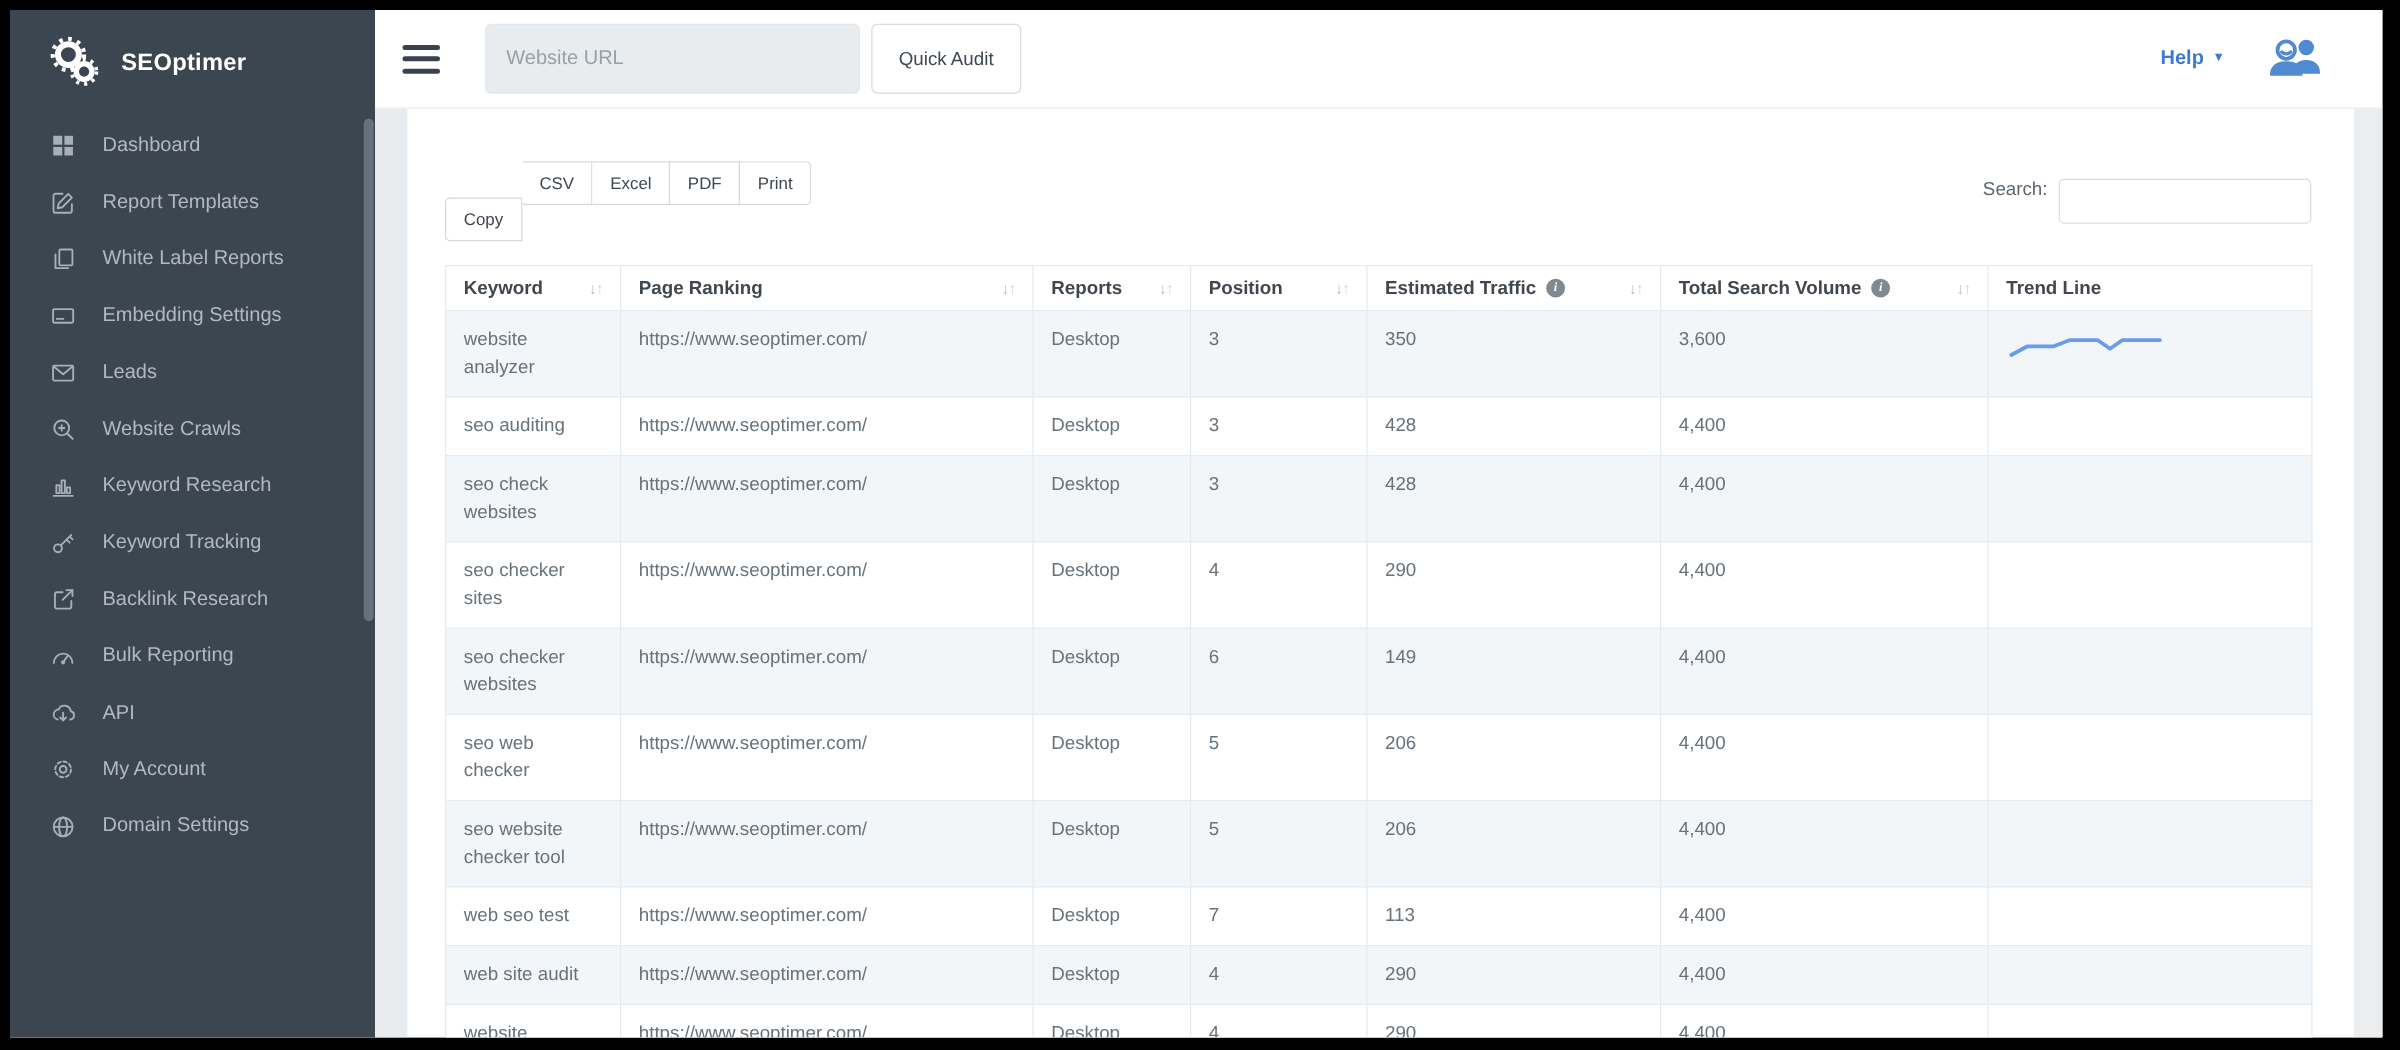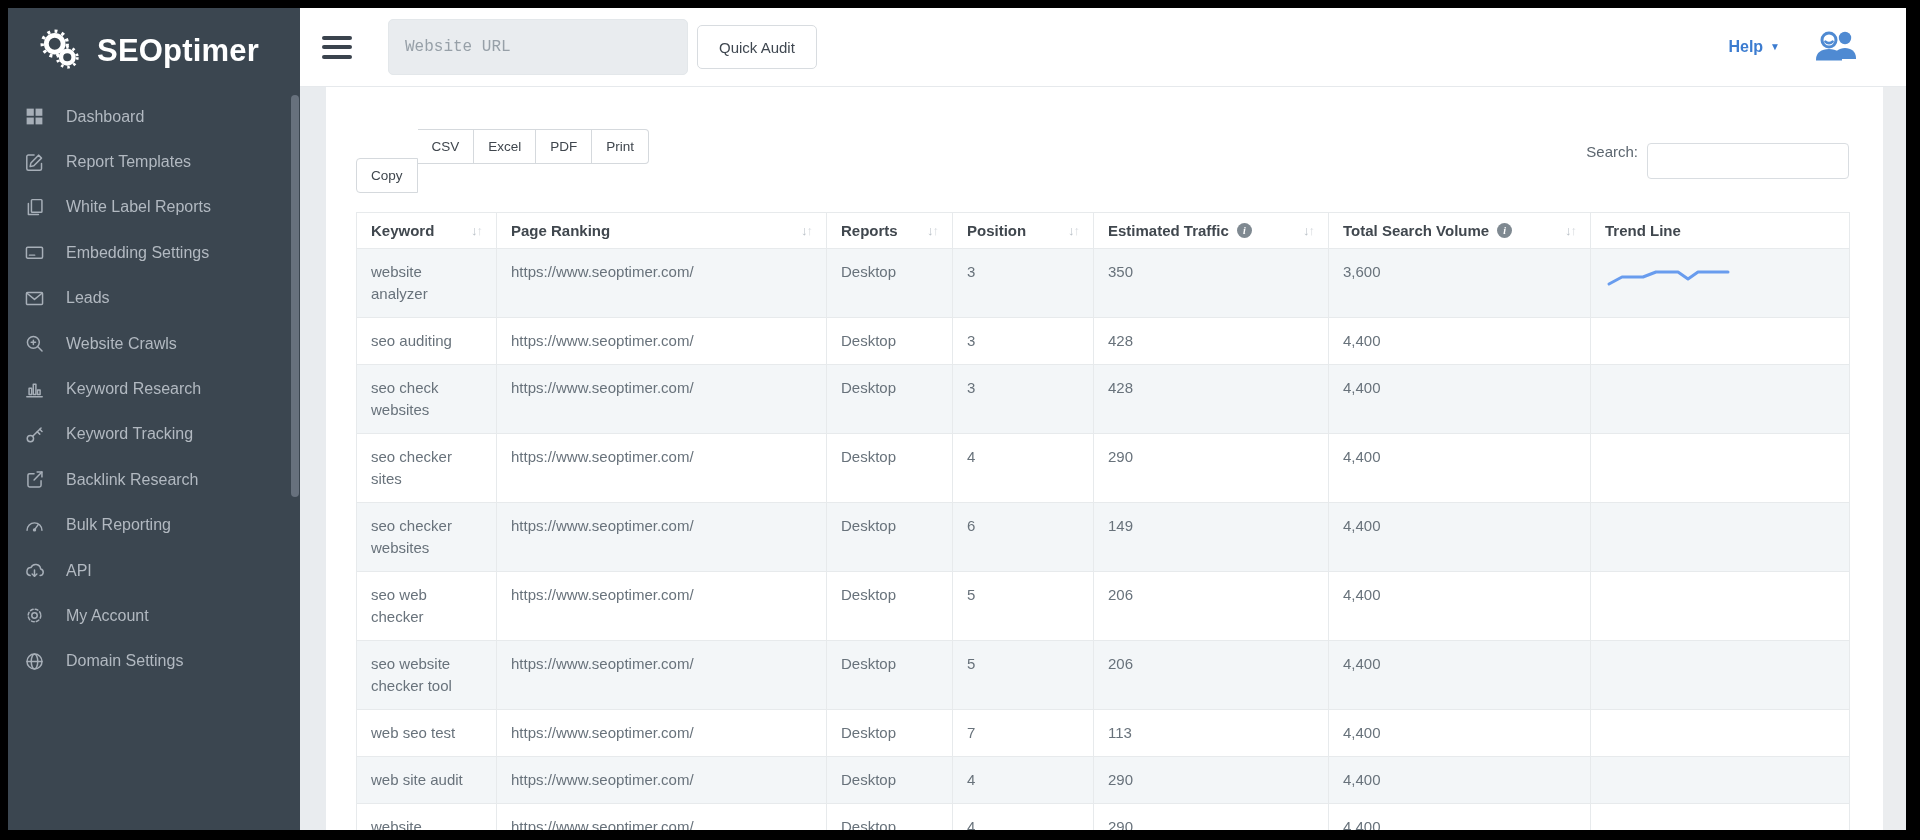--- a/index.html
+++ b/index.html
@@ -3,34 +3,34 @@
 <meta charset="utf-8">
 <style>
   * { margin:0; padding:0; box-sizing:border-box; }
   html,body { width:1920px; height:840px; background:#000; font-family:"Liberation Sans", sans-serif; overflow:hidden; }
   .app { position:absolute; left:8px; top:8px; width:1898px; height:822px; background:#fff; display:flex; overflow:hidden; }
 
   
   .sidebar { width:292px; flex:none; background:#3b4650; position:relative; }
   .logo-row { height:86px; display:flex; align-items:center; padding-left:30px; gap:13px; }
   .logo-icon svg { display:block; }
-  .logo-text { color:#ffffff; font-size:31px; font-weight:bold; letter-spacing:.2px; }
-  .nav-item { height:45.4px; display:flex; align-items:center; padding-left:15px; gap:21px; color:#b2b9c1; font-size:16px; cursor:pointer; }
+  .logo-text { color:#ffffff; font-size:19px; font-weight:bold; letter-spacing:.2px; }
+  .nav-item { height:45.4px; display:flex; align-items:center; padding-left:31px; gap:21px; color:#b2b9c1; font-size:16px; cursor:pointer; }
   .nav-icon { width:22px; height:22px; color:#a7afb8; display:flex; align-items:center; justify-content:center; }
   .nav-icon svg { width:21px; height:21px; }
   .sidebar-thumb { position:absolute; right:1px; top:87px; width:8px; height:402px; background:#67717d; border-radius:4px; }
 
   
   .main { flex:1; display:flex; flex-direction:column; min-width:0; }
   .topbar { height:79px; flex:none; background:#fff; border-bottom:1px solid #e6e9ec; display:flex; align-items:center; padding:0 46px 0 22px; }
   .hamburger { width:30px; height:23px; display:flex; flex-direction:column; justify-content:space-between; cursor:pointer; margin-right:36px; }
   .hamburger div { height:4px; background:#3a434d; border-radius:2px; }
-  .url-input { width:300px; height:56px; background:#e9ecef; border:1px solid #e3e7ea; border-radius:5px; padding:0 16px; font-size:16px; color:#495057; font-family:Liberation Mono, monospace; outline:none; }
+  .url-input { width:300px; height:56px; background:#e9ecef; border:1px solid #e3e7ea; border-radius:5px; padding:0 16px; font-size:16px; color:#495057; font-family:Liberation Sans, sans-serif; outline:none; }
   .url-input::placeholder { color:#97a0a8; }
-  .quick-audit { margin-left:9px; height:44px; padding:0 21px; background:#fff; border:1px solid #d8dce0; border-radius:5px; font-size:15px; color:#3f4750; cursor:pointer; font-family:"Liberation Sans",sans-serif; }
+  .quick-audit { margin-left:9px; height:56px; padding:0 21px; background:#fff; border:1px solid #d8dce0; border-radius:5px; font-size:15px; color:#3f4750; cursor:pointer; font-family:"Liberation Sans",sans-serif; }
   .topbar-right { margin-left:auto; display:flex; align-items:center; gap:34px; }
   .help { color:#3c7cd0; font-weight:bold; font-size:16px; display:flex; align-items:flex-start; gap:7px; cursor:pointer; }
   .help .caret { font-size:10px; margin-top:3px; }
   .avatar { cursor:pointer; }
   .avatar svg { display:block; }
 
   .content { flex:1; position:relative; background:#fff; overflow:hidden; }
   .gutter-left { position:absolute; left:0; top:0; bottom:0; width:26px; background:#e9ecef; }
   .scroll-right { position:absolute; right:0; top:0; bottom:0; width:23px; background:#ebedef; }
   .content-inner { position:absolute; left:56px; top:0; width:1493px; }

